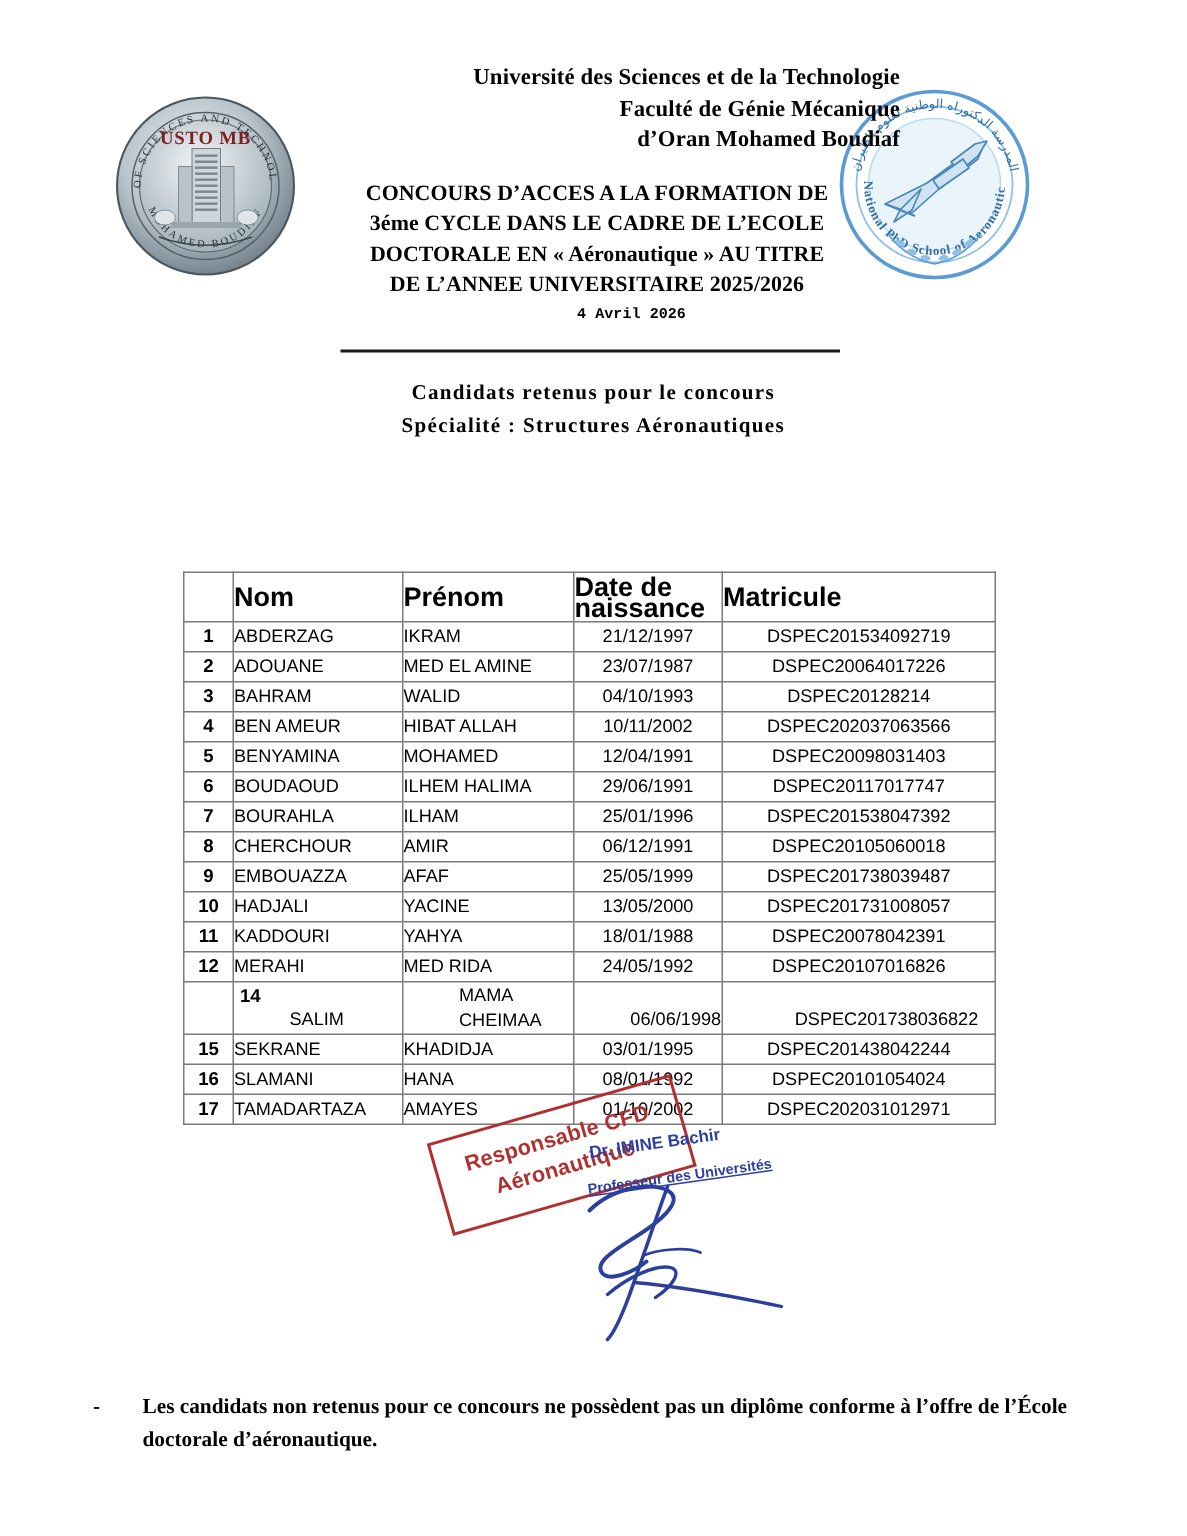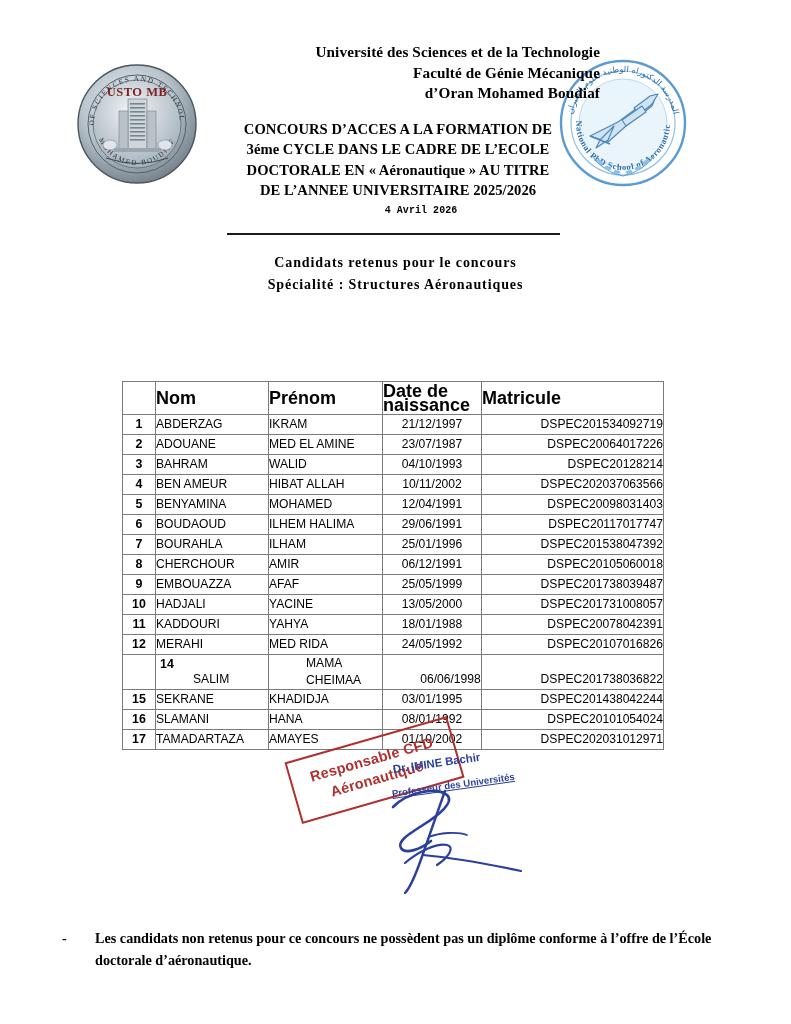--- a/index.html
+++ b/index.html
@@ -126,21 +126,21 @@
     height: 19px;
     line-height: 17px;
   }
   td.c-idx {
     text-align: center;
     font-weight: bold;
     font-size: 12.4px;
   }
   td.c-nom, td.c-pre { padding-left: 7px; text-align: left; }
   td.c-dat { text-align: center; }
-  td.c-mat { padding-left: 9px; text-align: right; }
+  td.c-mat { padding-left: 9px; text-align: center; }
 
   
   tr.tall td { height: 40px; padding-left: 37px; }
   tr.tall td.c-idx { vertical-align: top; padding-top: 1px; }
   tr.tall td.c-nom { vertical-align: bottom; padding-bottom: 1px; }
   tr.tall td.c-pre { vertical-align: middle; line-height: 17px; }
   tr.tall td.c-dat,
   tr.tall td.c-mat { vertical-align: bottom; padding-bottom: 1px; }
 
   

